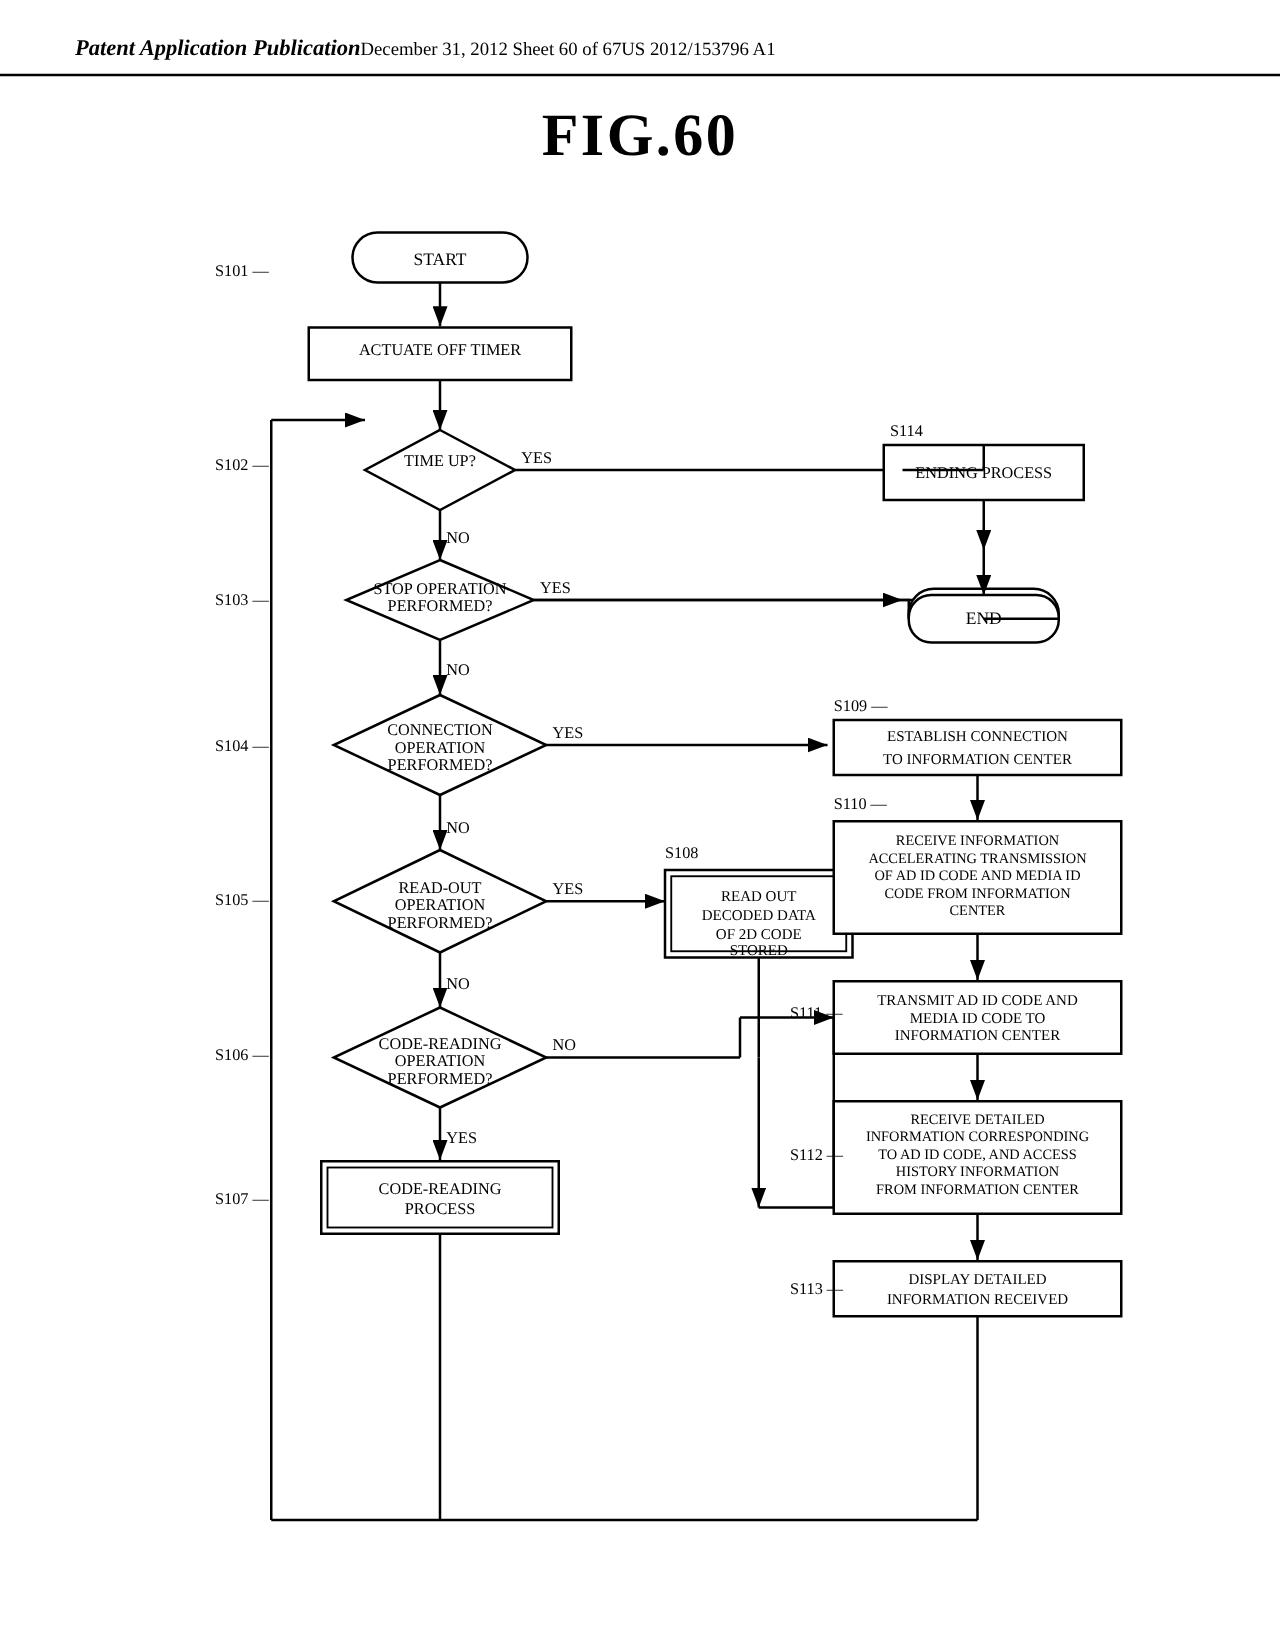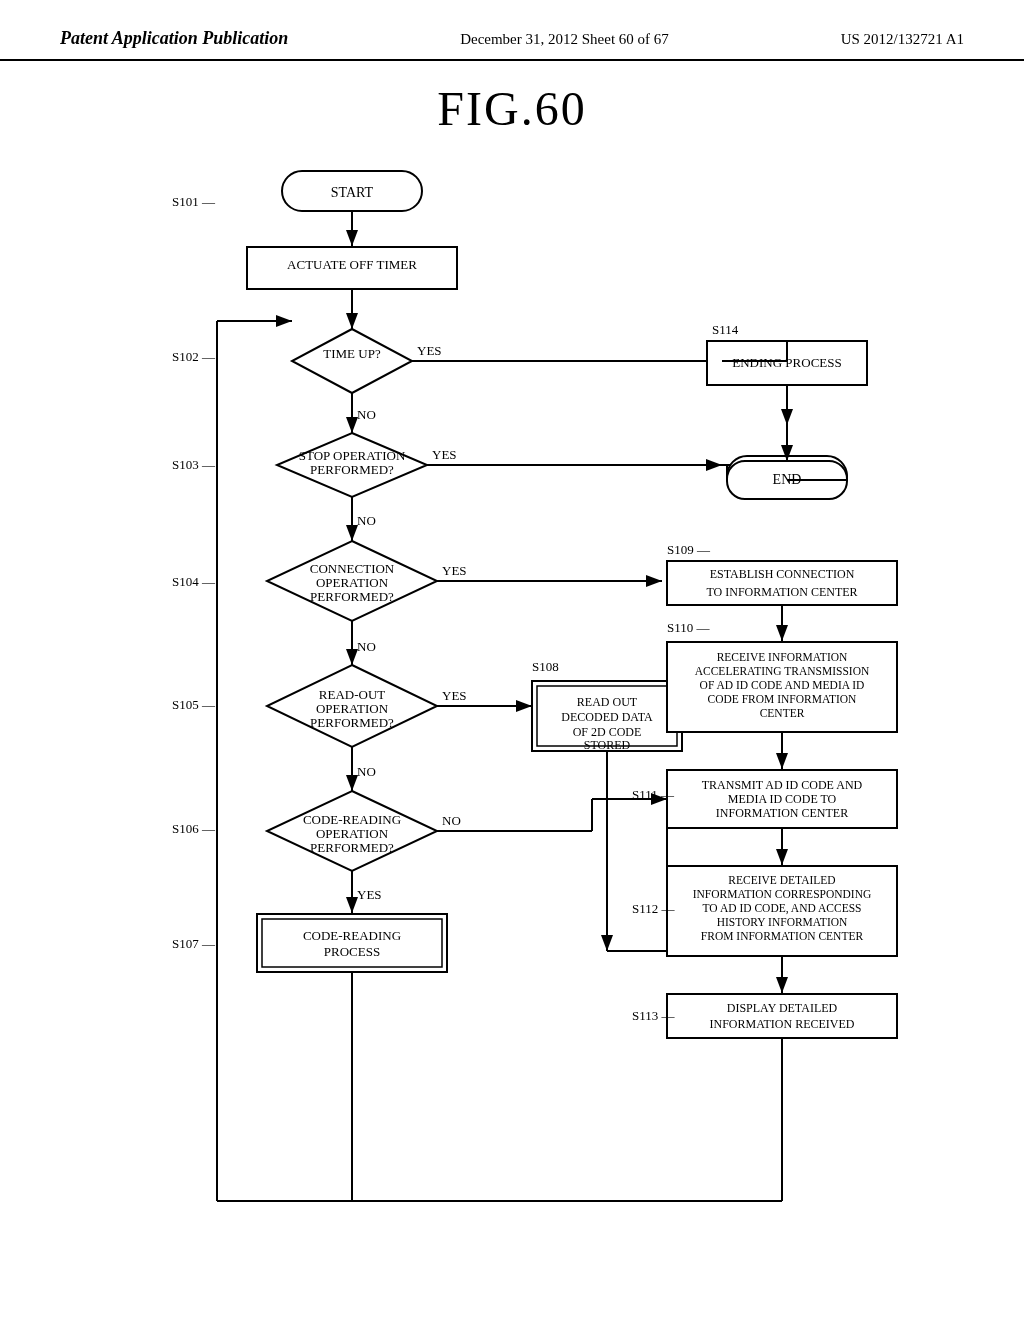--- a/index.html
+++ b/index.html
@@ -8,21 +8,20 @@
       font-family: 'Times New Roman', Times, serif;
       width: 1024px;
       min-height: 1320px;
       position: relative;
       overflow-x: hidden;
     }
 
     
     .header {
       display: flex;
-      justify-content: space-between;
       align-items: baseline;
       padding: 28px 60px 10px 60px;
       border-bottom: 2px solid #000;
     }
     .header-left {
       font-size: 18px;
       font-weight: bold;
       font-style: italic;
     }
     .header-center {
@@ -35,22 +34,22 @@
     
     .main {
       padding: 20px 60px 30px 60px;
       position: relative;
     }
 
     
     .fig-title {
       text-align: center;
       font-size: 48px;
-      font-weight: normal;
-      margin-bottom: 15px;
+      font-weight: bold;
+      margin-bottom: 30px;
       letter-spacing: 2px;
     }
 
     
     .flowchart {
       position: relative;
       width: 880px;
       height: 1100px;
       margin: 0 auto;
     }
@@ -63,21 +62,21 @@
       height: 100%;
       overflow: visible;
     }
   </style>
 </head>
 <body>
 
 <div class="header">
   <span class="header-left">Patent Application Publication</span>
   <span class="header-center">December 31, 2012  Sheet 60 of 67</span>
-  <span class="header-right">US 2012/132721 A1</span>
+  <span class="header-right">US 2012/153796 A1</span>
 </div>
 
 <div class="main">
   <div class="fig-title">FIG.60</div>
 
   <div class="flowchart">
     <svg class="flowchart-svg" xmlns="http://www.w3.org/2000/svg">
 
       <defs>
         <marker id="arrowhead" markerWidth="8" markerHeight="6" refX="8" refY="3" orient="auto">

